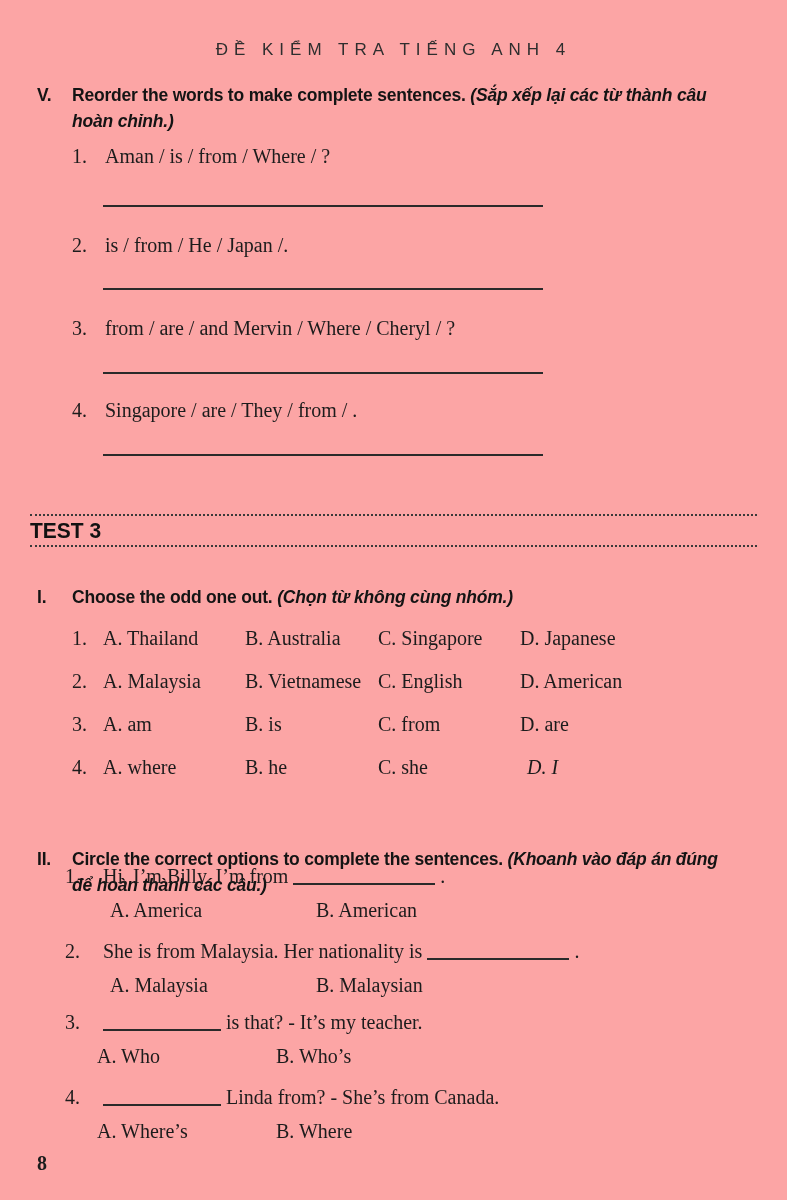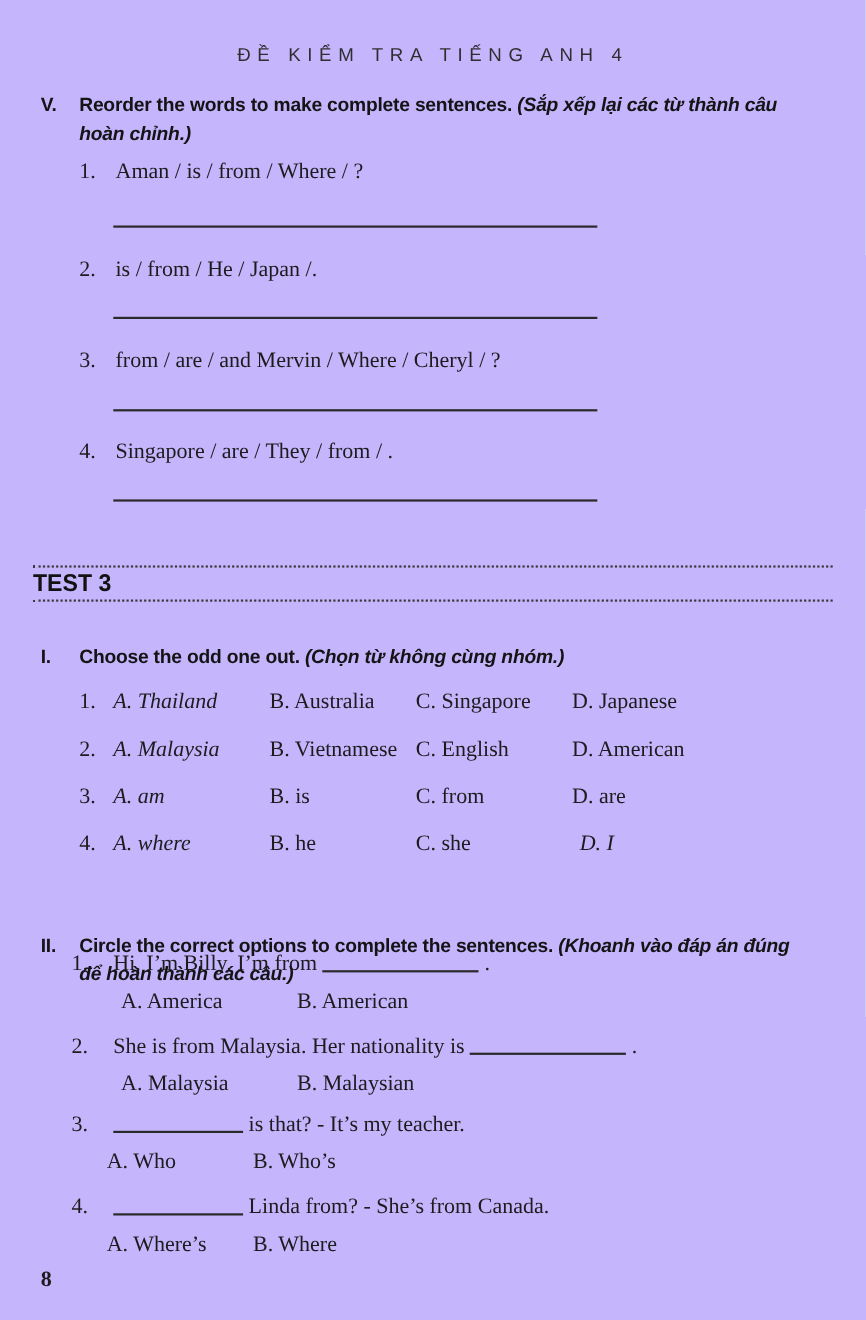--- a/index.html
+++ b/index.html
@@ -1,21 +1,21 @@
 <!DOCTYPE html>
 <html><head>
 <meta charset="utf-8">
 <style>
   * { margin:0; padding:0; box-sizing:border-box; }
   html,body { background:#e8e8e8; }
   .page {
     position:relative;
     width:787px; height:1200px;
     margin:0 auto;
-    background:#c4b5fd;
+    background:#fca5a5;
     color:#1c1c1c;
     font-family:"Liberation Serif", serif;
     overflow:hidden;
   }
   
   .page-header {
     position:absolute; top:40px; left:0; right:0;
     text-align:center;
     font-family:"Liberation Sans", sans-serif;
     font-size:17px; font-weight:400;
@@ -58,36 +58,36 @@
   .test-divider .test-label {
     font-family:"Liberation Sans", sans-serif;
     font-weight:700; font-size:21px; letter-spacing:0px;
     color:#121212;
     transform:scaleY(1.05);
   }
   
   .odd-rows { position:absolute; left:72px; top:626px; font-size:20px; line-height:24px; }
   .odd-row { display:flex; margin-bottom:19px; }
   .odd-row .num { width:31px; flex:0 0 31px; }
-  .odd-row .opt-a { width:142px; flex:0 0 142px;font-style:italic; }
+  .odd-row .opt-a { width:142px; flex:0 0 142px; }
   .odd-row .opt-b { width:133px; flex:0 0 133px; }
   .odd-row .opt-c { width:142px; flex:0 0 142px; }
   
   .q-block { position:absolute; left:65px; font-size:20px; line-height:24px; }
   .q-line { display:flex; }
   .q-line .num { width:38px; flex:0 0 38px; }
   .blank {
     display:inline-block; height:14px;
     border-bottom:2px solid #2a2a2a;
     margin:0 5px;
     transform:translateY(2px);
   }
   .blank-mid { width:142px; }
   .blank-lead { width:118px; margin-left:0; }
-  .q-opts { display:flex; margin-top:10px; }
+  .q-opts { display:flex; margin-top:10px;gap:46px; }
   .q-block.wide-opts .q-opts { padding-left:45px; }
   .q-block.wide-opts .opt-a { width:160px; flex:0 0 160px; }
   .q-block.narrow-opts .q-opts { padding-left:32px; }
   .q-block.narrow-opts .opt-a { width:133px; flex:0 0 133px; }
   
   .page-number {
     position:absolute; left:37px; top:1152px;
     font-size:20px; font-weight:700;
   }
 </style>

